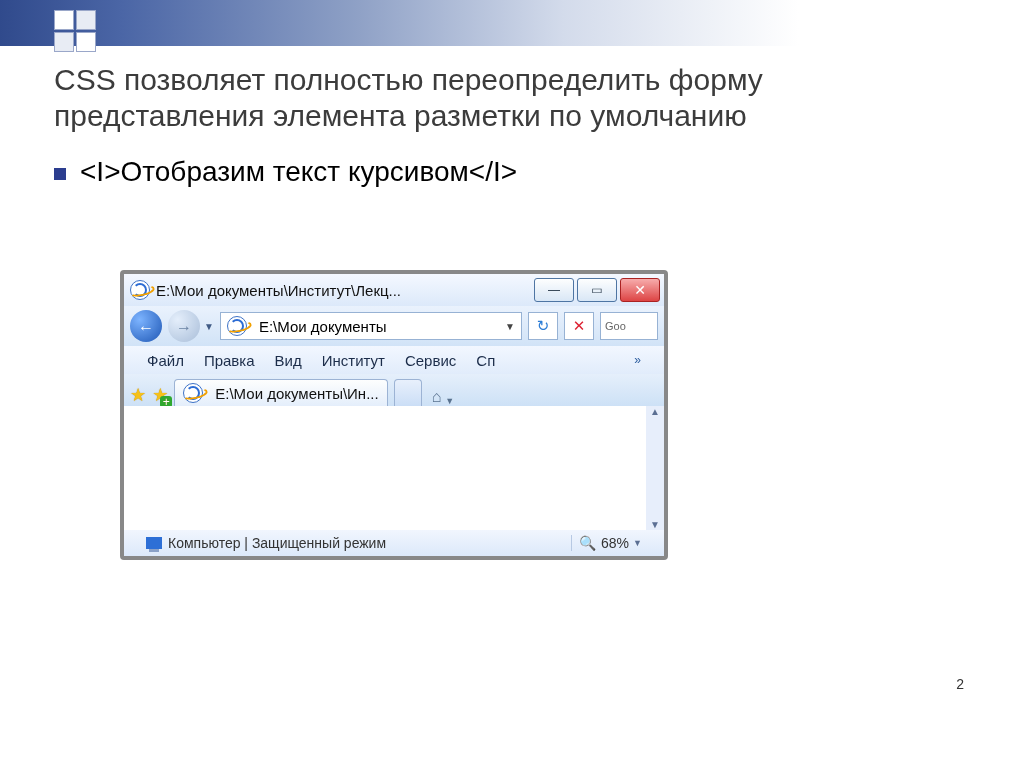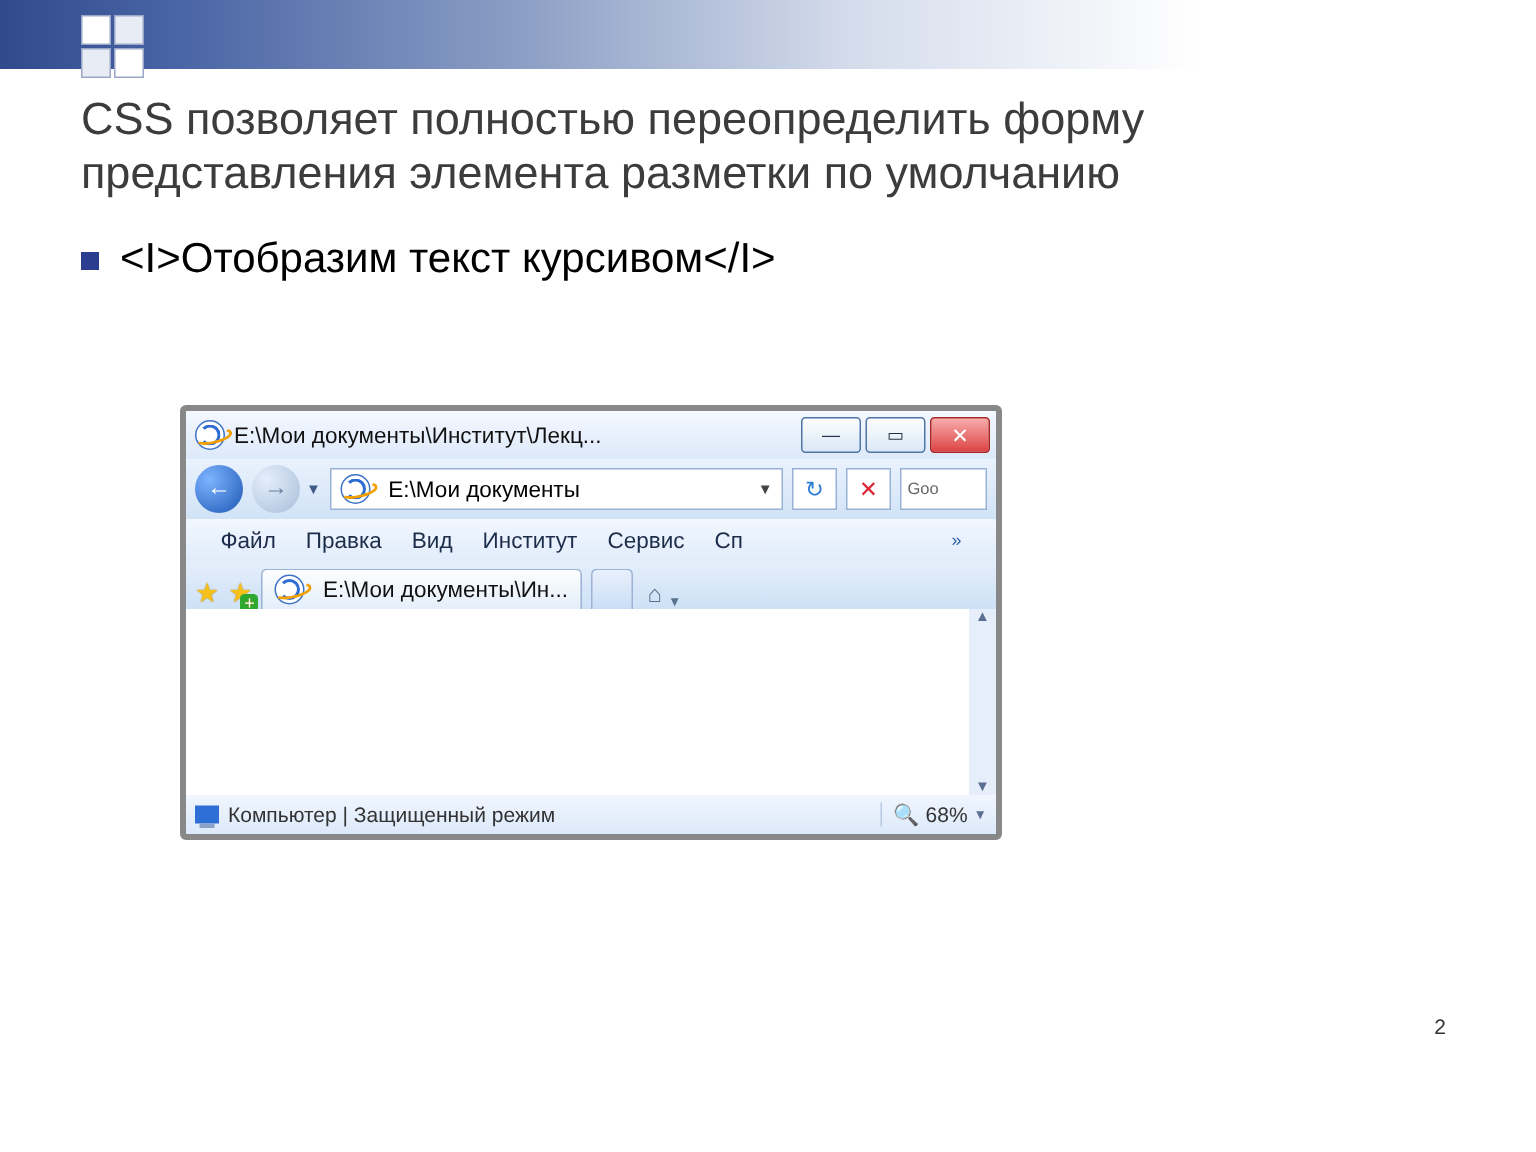--- a/index.html
+++ b/index.html
@@ -48,21 +48,21 @@
 .star.fav{color:#f5c11a;text-shadow:0 0 1px #a67300;}
 .star.add{position:relative;}
 .star.add:after{content:"+";position:absolute;right:-4px;bottom:-2px;font-size:12px;color:#fff;background:#2fa82f;border-radius:3px;width:12px;height:12px;line-height:12px;text-align:center;}
 .tab{height:26px;background:linear-gradient(#fdfefe,#e4eefb);border:1px solid #9cb3d4;border-bottom:none;border-radius:4px 4px 0 0;display:flex;align-items:center;padding:0 8px;gap:6px;font-size:15px;color:#111;text-align:center;}
 .tab.blank{background:linear-gradient(#e8f0fc,#cbdef6);width:26px;padding:0;}
 .home-icon{margin-left:4px;font-size:16px;color:#59728f;}
 .home-dd{font-size:9px;color:#59728f;margin-left:-2px;}
 .page{flex:1;background:#fff;display:flex;position:relative;}
 .page-text{padding:14px 16px;font-family:Georgia,'Times New Roman',serif;font-style:italic;font-size:19px;}
 .vscroll{position:absolute;right:0;top:0;bottom:0;width:18px;background:#e7eefb;display:flex;flex-direction:column;align-items:center;justify-content:space-between;font-size:10px;color:#5b6f93;}
-.statusbar{height:26px;background:linear-gradient(#f1f6fe,#dce9fa);display:flex;align-items:center;padding:0 6px;font-size:14px;color:#333;gap:6px;}
+.statusbar{height:26px;background:linear-gradient(#f1f6fe,#dce9fa);display:flex;align-items:center;padding:0 22px;font-size:14px;color:#333;gap:6px;}
 .pc-icon{width:16px;height:12px;background:#2d6fd6;position:relative;}
 .pc-icon:after{content:"";position:absolute;left:3px;right:3px;bottom:-3px;height:3px;background:#8aa1c8;}
 .zoom{margin-left:auto;display:flex;align-items:center;gap:4px;border-left:1px solid #b7c9e3;padding-left:8px;}
 .mag{color:#2c7dd6;font-size:14px;}
 .zoom .dd{font-size:9px;color:#5b6f93;}
 
 .pagenum{position:absolute;right:60px;bottom:28px;font-size:14px;color:#333;}
 </style>
 </head>
 <body>

